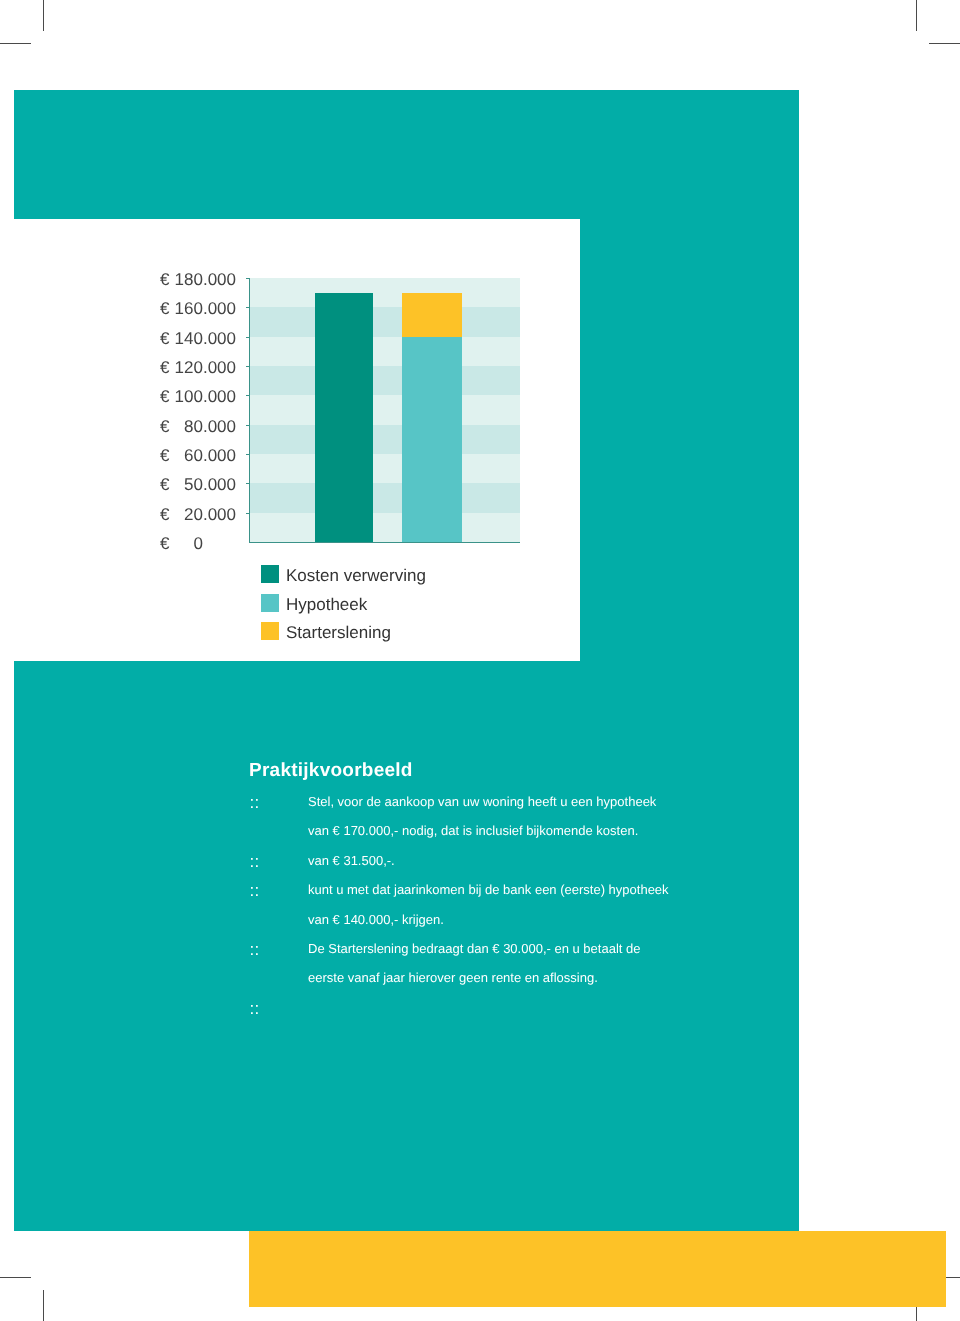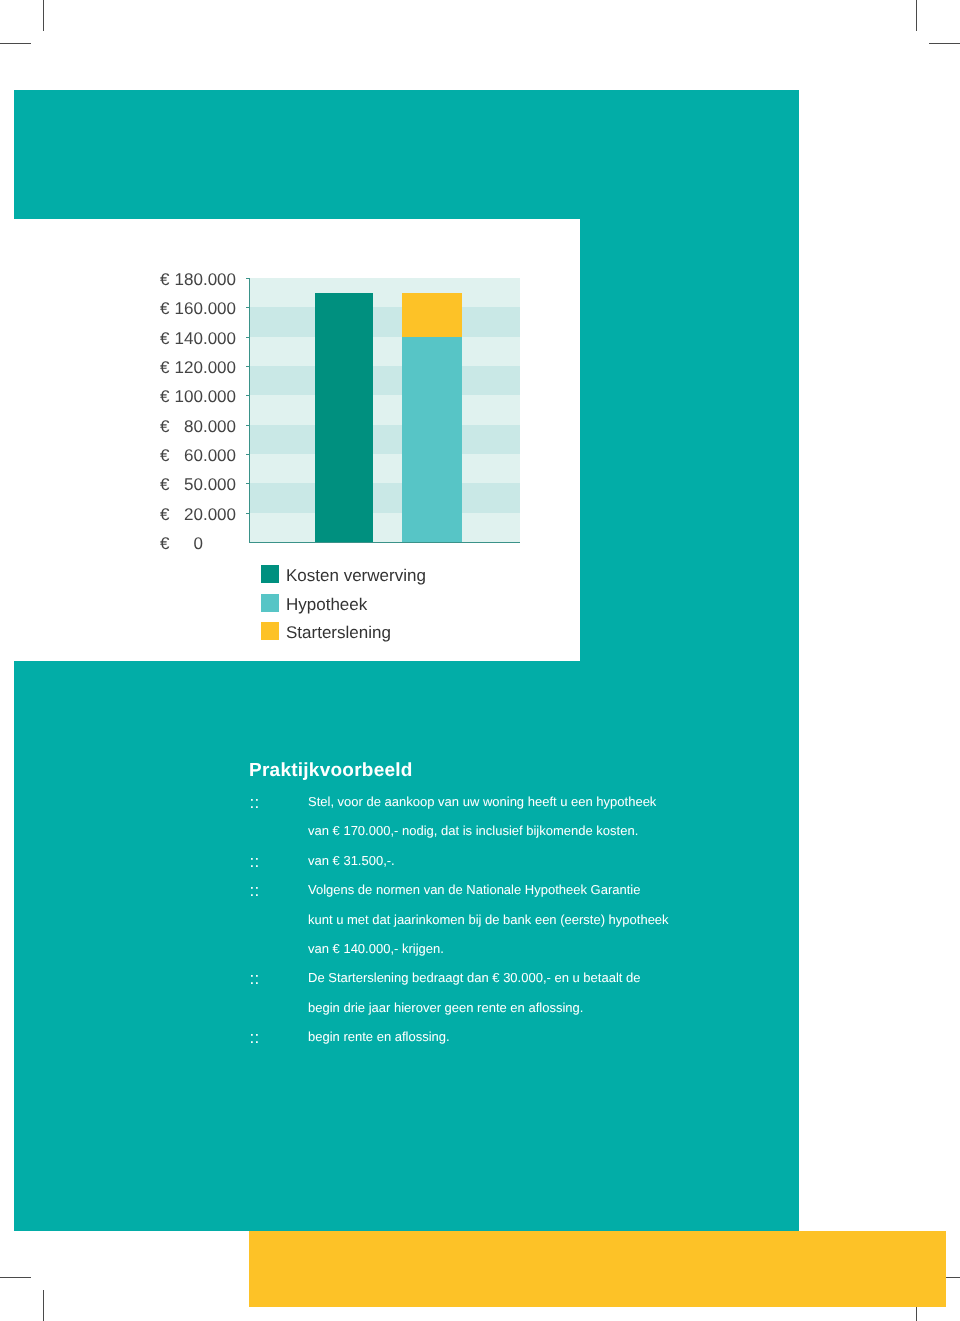--- a/index.html
+++ b/index.html
@@ -126,30 +126,28 @@
           <span class="mark">::</span>
           <div class="btext">Stel, voor de aankoop van uw woning heeft u een hypotheek</div>
           <div class="btext">van € 170.000,- nodig, dat is inclusief bijkomende kosten.</div>
         </div>
         <div class="blt">
           <span class="mark">::</span>
           <div class="btext">van € 31.500,-.</div>
         </div>
         <div class="blt">
           <span class="mark">::</span>
-          <div class="btext">Volgens de normen van de Nationale Hypotheek Garantie</div>
           <div class="btext">kunt u met dat jaarinkomen bij de bank een (eerste) hypotheek</div>
           <div class="btext">van € 140.000,- krijgen.</div>
         </div>
         <div class="blt">
           <span class="mark">::</span>
           <div class="btext">De Starterslening bedraagt dan € 30.000,- en u betaalt de</div>
-          <div class="btext">begin drie jaar hierover geen rente en aflossing.</div>
+          <div class="btext">eerste vanaf jaar hierover geen rente en aflossing.</div>
         </div>
         <div class="blt">
           <span class="mark">::</span>
-          <div class="btext">begin rente en aflossing.</div>
         </div>
       </div>
   </div>
 
   <div class="orange" style="left:249px;top:1231px;width:697px;height:76px;"></div>
 </div>
 
 </body></html>

